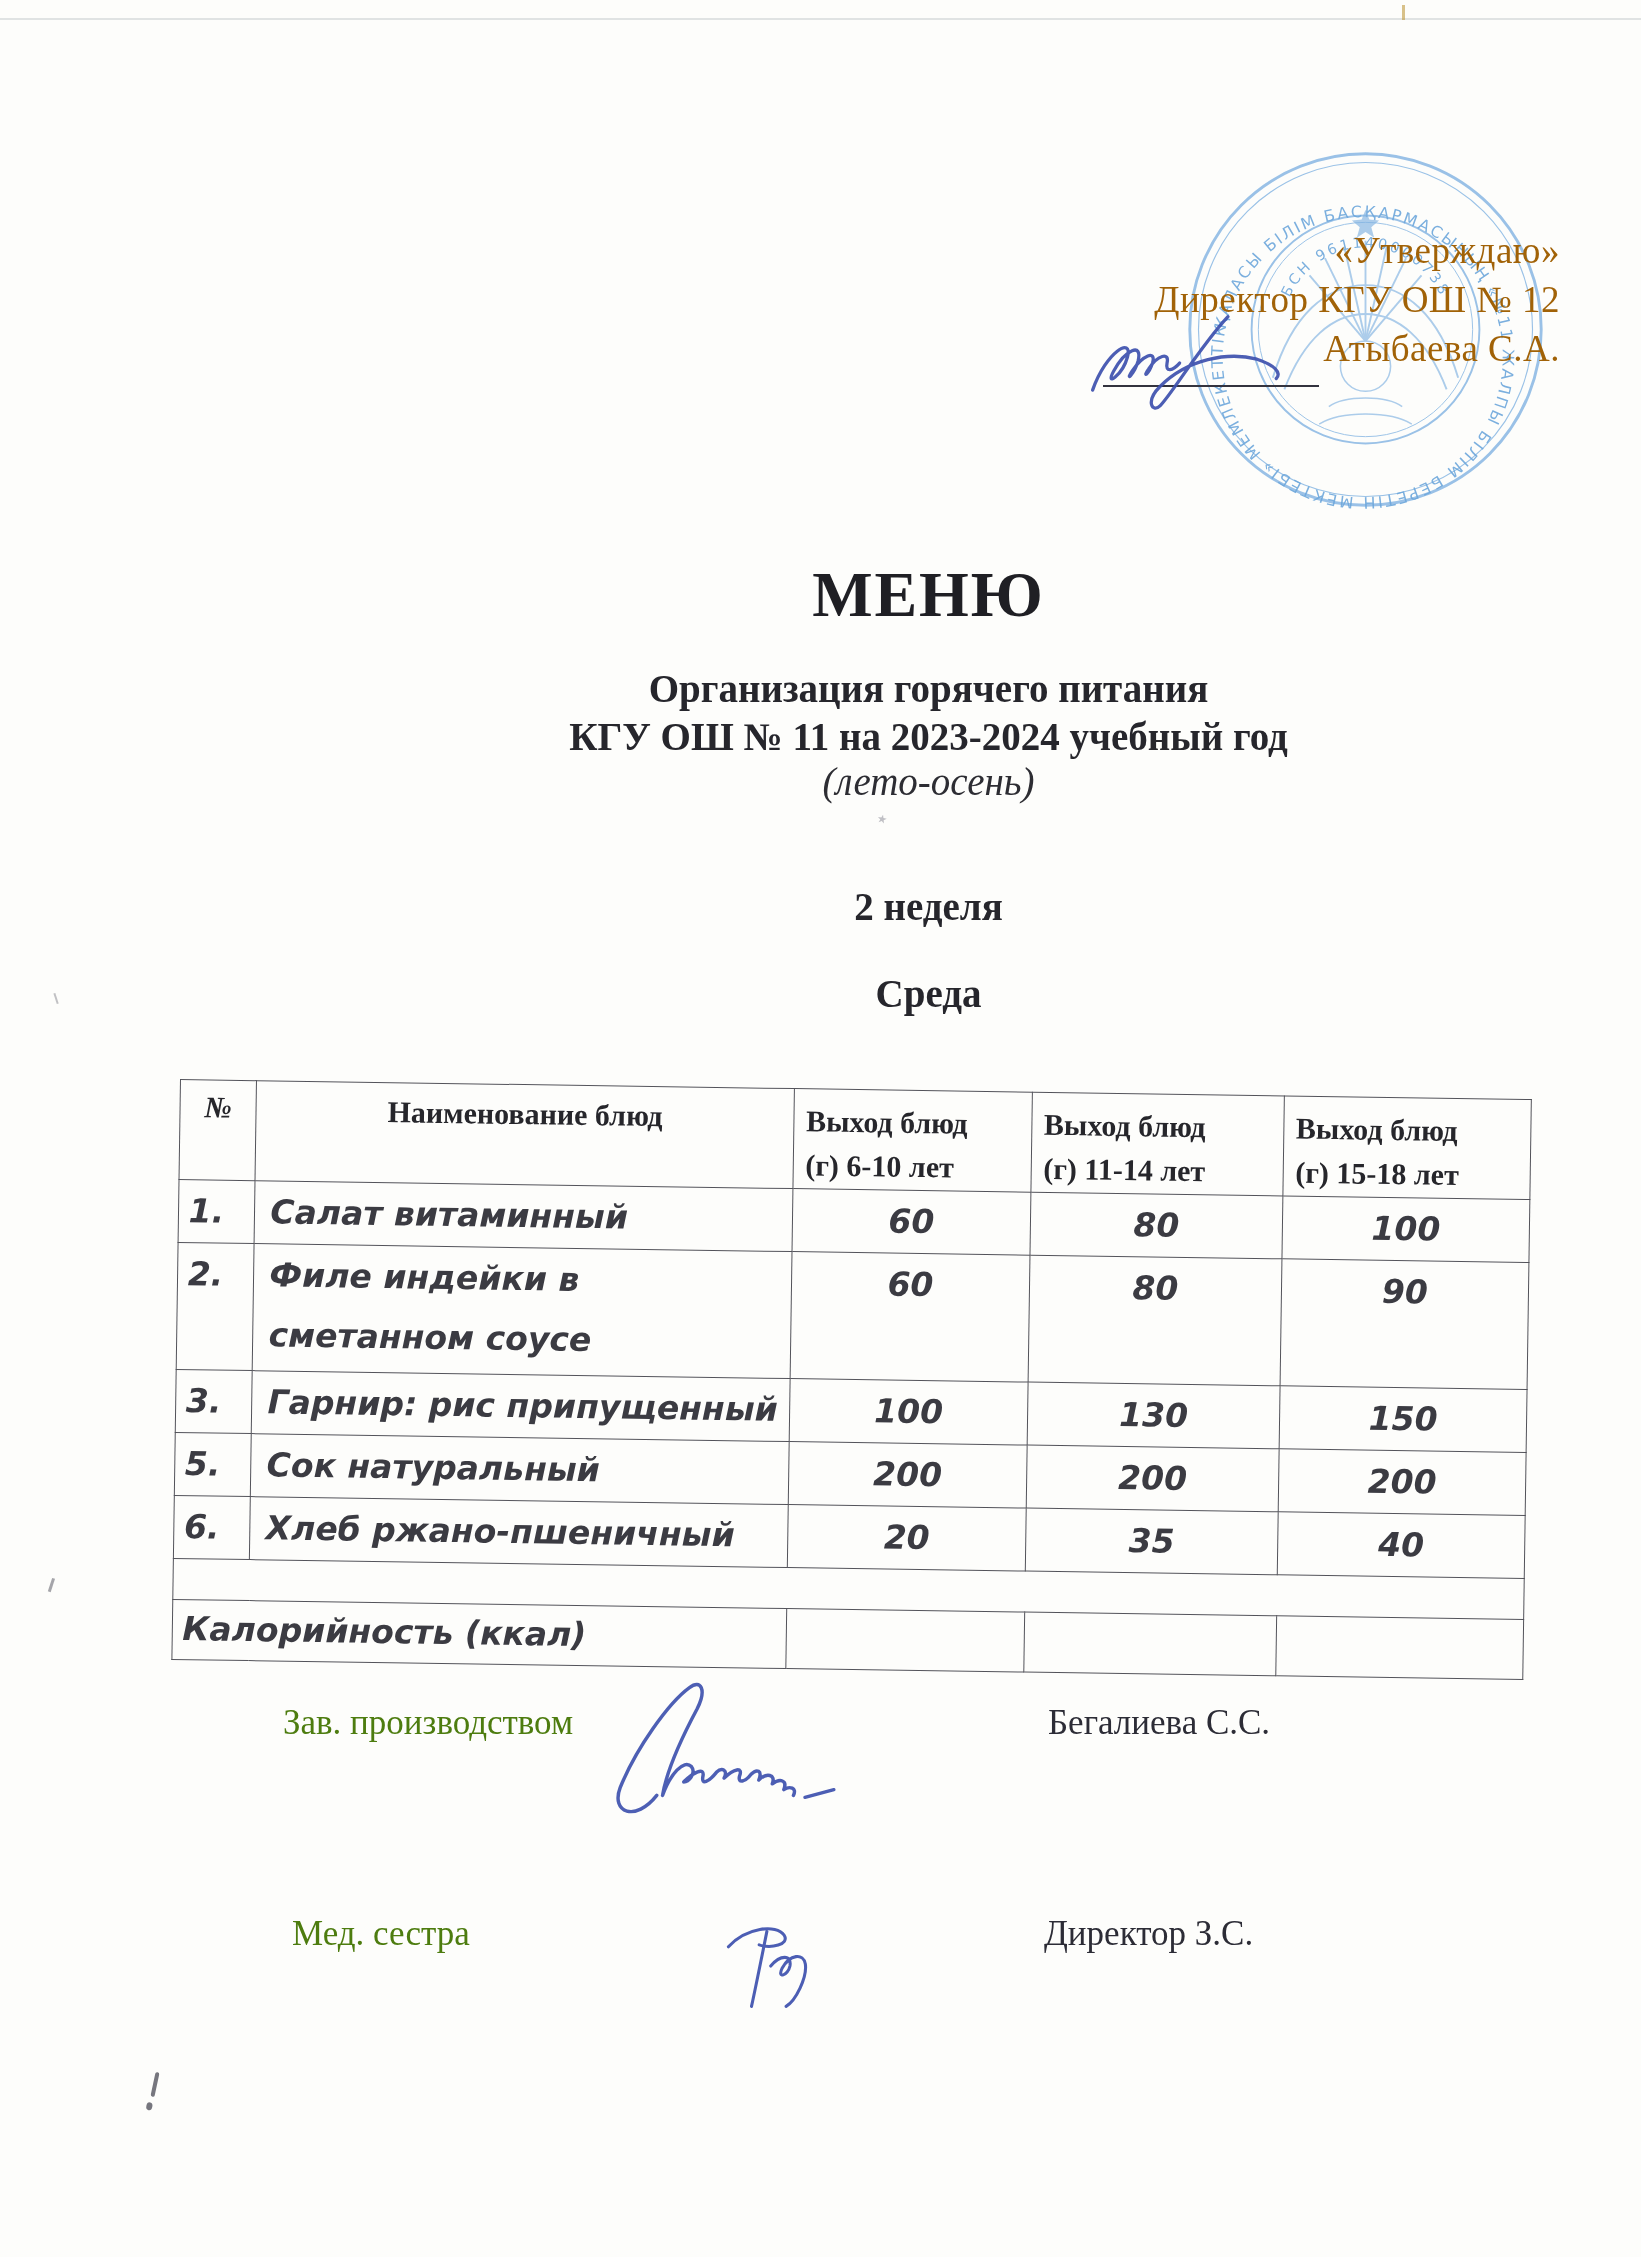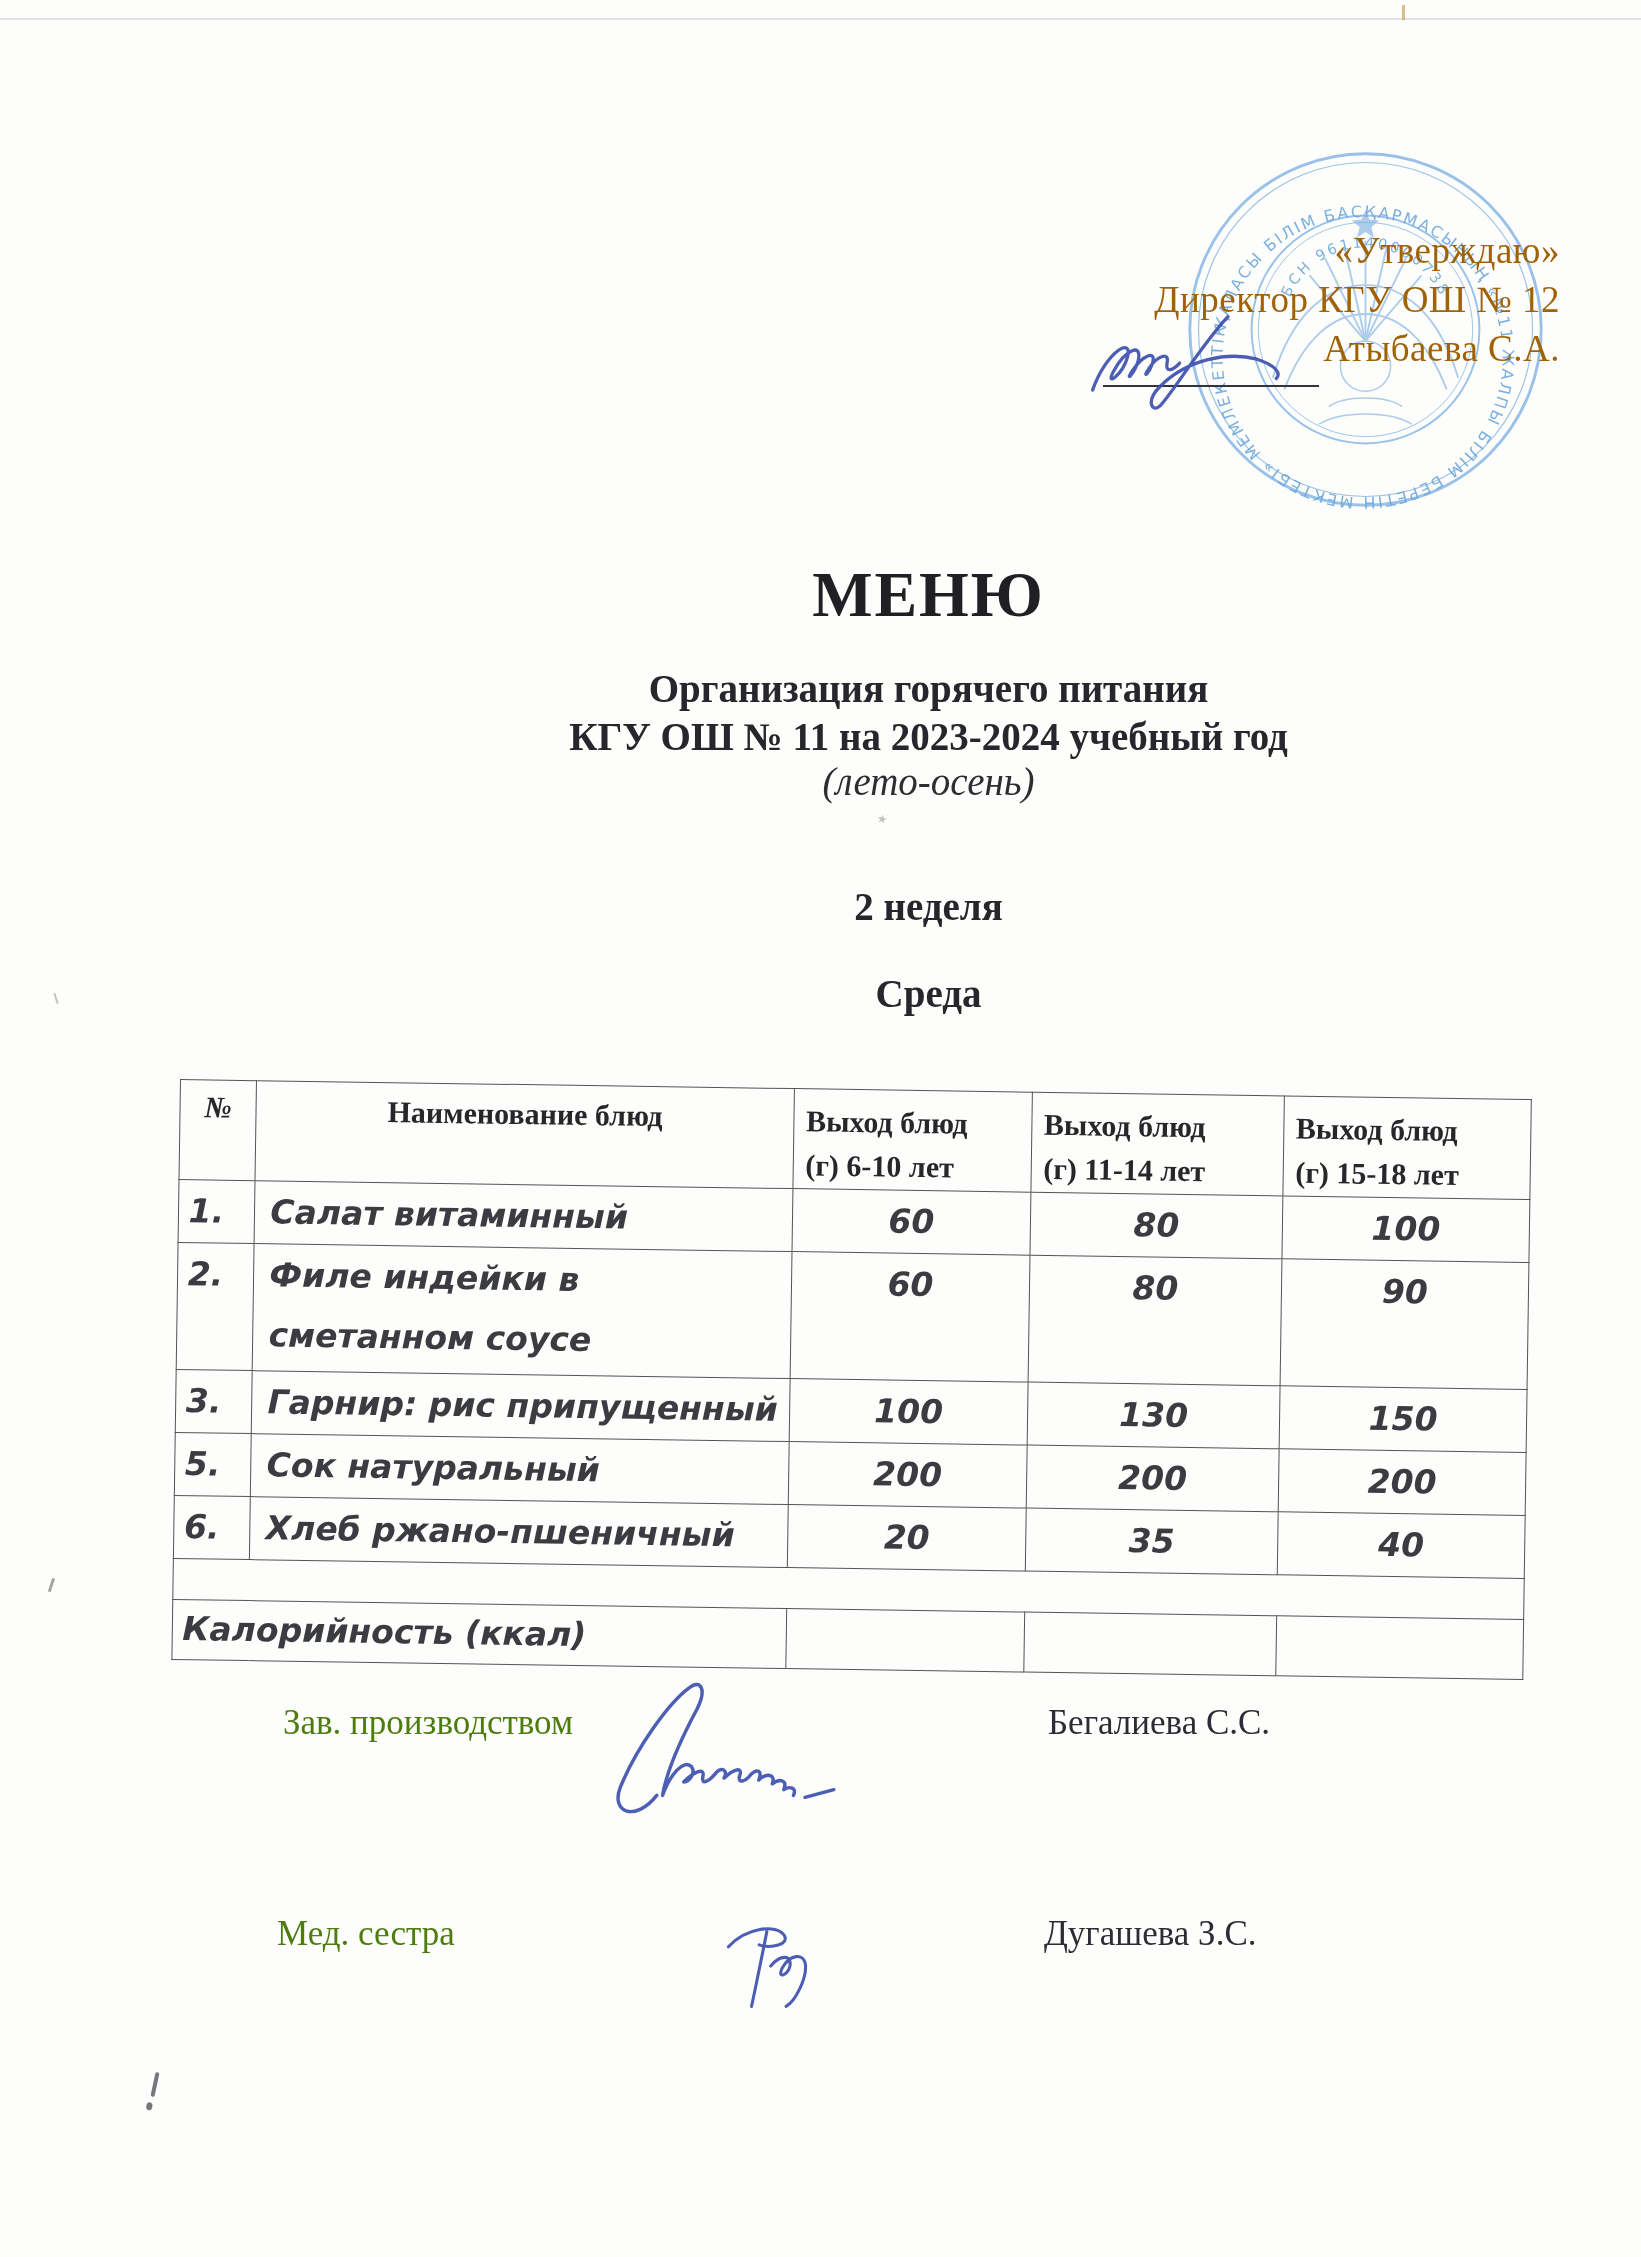--- a/index.html
+++ b/index.html
@@ -52,21 +52,21 @@
   td.c-num{padding-left:9.7px;line-height:60px;}
   td.c-name{padding-left:15.4px;line-height:60px;white-space:pre-line;}
   td.c-val{text-align:center;line-height:60px;}
   tr.spacer{height:41px;}
   tr.kcal{height:60px;}
   td.c-kcal{padding-left:9.7px;line-height:56px;}
   
   .sig-row-label{position:absolute;font-size:35px;color:#4d7c0f;}
   .sig-row-name{position:absolute;font-size:35px;color:#2c2c36;}
   .lbl-1{left:283px;top:1703px;} .name-1{left:1048px;top:1703px;}
-  .lbl-2{left:277px;top:1914px;font-family:Liberation Serif, serif;} .name-2{left:1044px;top:1914px;}
+  .lbl-2{left:292px;top:1914px;font-family:Liberation Serif, serif;} .name-2{left:1044px;top:1914px;}
   .zav-sig{position:absolute;left:589px;top:1678px;width:328px;height:154px;}
   .med-sig{position:absolute;left:711px;top:1916px;width:131px;height:100px;}
 </style>
 </head>
 <body>
 
 <div class="page">
 
   <div class="scan-topline"></div>
   <div class="scan-tick-yellow"></div>
@@ -229,16 +229,16 @@
   <div class="sig-row-label lbl-2">Мед. сестра</div>
   <div class="med-sig">
     <svg width="131" height="100" viewBox="0 0 136 104">
       <g stroke="#3e51ae" stroke-width="3.2" fill="none" stroke-linecap="round" stroke-linejoin="round" opacity="0.92">
         <path d="M 18 32 C 36 12 68 8 76 20 C 82 30 62 34 50 30"></path>
         <path d="M 58 16 C 52 46 46 76 42 94"></path>
         <path d="M 62 52 C 72 40 84 40 82 52 C 80 62 68 66 74 54 C 82 40 96 38 98 50 C 100 64 88 88 78 94"></path>
       </g>
     </svg>
   </div>
-  <div class="sig-row-name name-2">Дугашева З.С.</div>
+  <div class="sig-row-name name-2">Директор З.С.</div>
 
 </div>
 
 
 </body></html>

